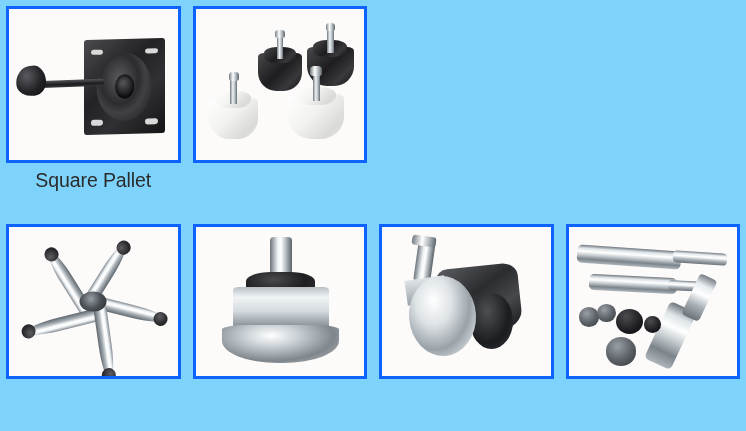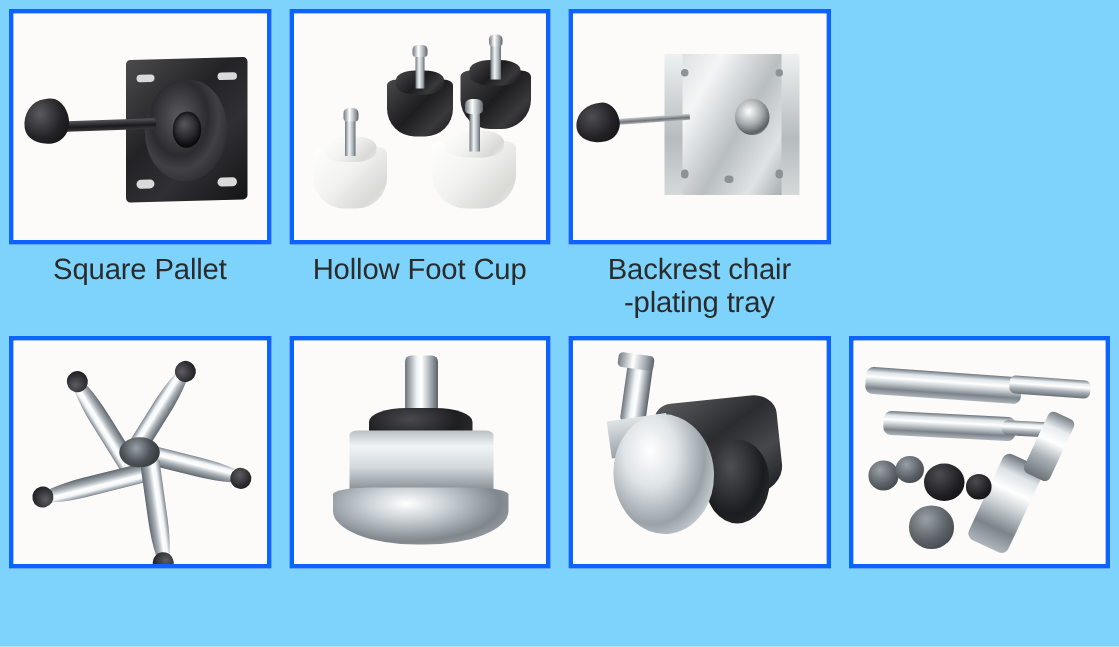--- a/index.html
+++ b/index.html
@@ -350,43 +350,22 @@
             <div class="bolt"></div>
           </div>
           <div class="cup" style="left:55%;top:38%;width:33%;height:48%;">
             <div class="bell white-part"></div>
             <div class="collar white-part"></div>
             <div class="stem"></div>
             <div class="bolt"></div>
           </div>
         </div>
       </div>
-      <div class="caption">Hollow Foot Cup</div>
-    </div>
-
-    <div class="product-cell cell-index-2">
-      <div class="photo-frame">
-        <div class="photo-canvas">
-          <div class="art pt-body">
-            <div class="pt-wing l"></div>
-            <div class="pt-wing r"></div>
-            <div class="pt-hub"></div>
-            <div class="pt-hole" style="left:6%;top:10%;"></div>
-            <div class="pt-hole" style="right:6%;top:10%;"></div>
-            <div class="pt-hole" style="left:6%;bottom:12%;"></div>
-            <div class="pt-hole" style="right:6%;bottom:12%;"></div>
-            <div class="pt-hole" style="left:44%;bottom:8%;"></div>
-          </div>
-          <div class="art pt-arm"></div>
-          <div class="art pt-handle"></div>
-        </div>
-      </div>
-      <div class="caption">Backrest chair
--plating tray</div>
-    </div>
+    </div>
+
 
   </div>
 
   <div class="grid-row row-bottom">
 
     <div class="product-cell cell-index-4">
       <div class="photo-frame">
         <div class="photo-canvas">
           <div class="star-wrap">
             <div class="star-arm" style="transform:rotate(-58deg) translateY(-50%);">

